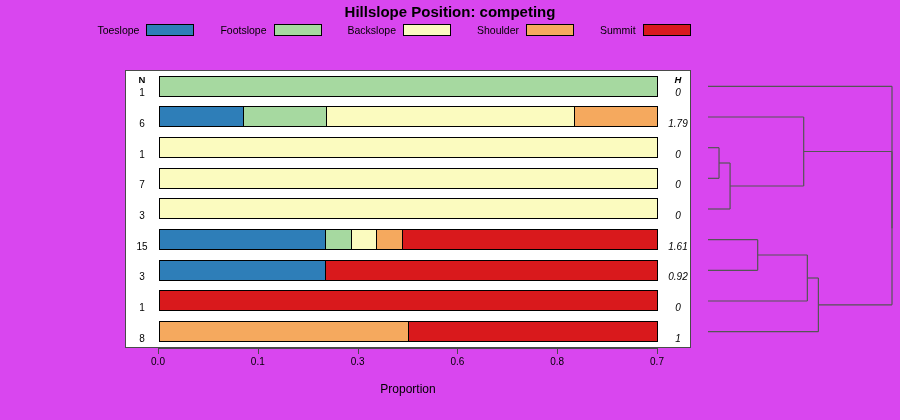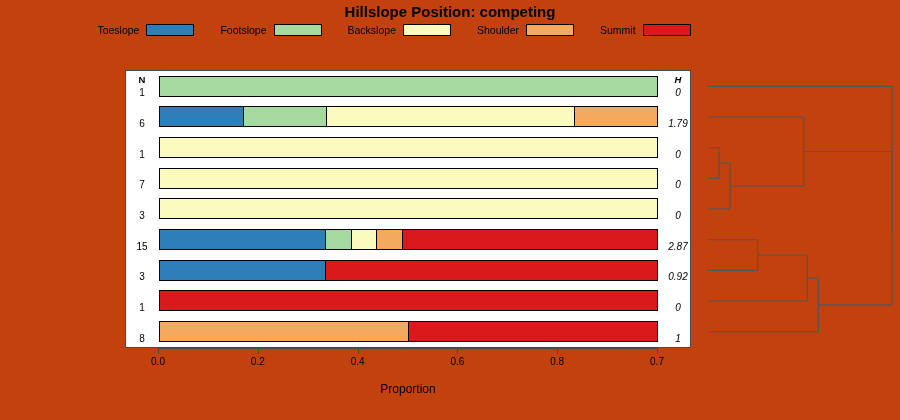--- a/index.html
+++ b/index.html
@@ -4,21 +4,21 @@
 <style>
   html, body {
     margin: 0;
     padding: 0;
     background: #ffffff;
   }
   #root {
     position: relative;
     width: 900px;
     height: 420px;
-    background: #c2410c;
+    background: #d946ef;
     font-family: "Liberation Sans", sans-serif;
     overflow: hidden;
   }
 
   
   #chart-title {
     position: absolute;
     left: 0; top: 3px;
     width: 900px;
     text-align: center;
@@ -243,21 +243,21 @@
         </div>
         <div class="bar-row" style="top: 122.667px; height: 30.6667px;">
           <div class="row-n" style="top: 16.3333px;">3</div>
           <div class="row-h" style="top: 16.3333px;">0</div>
           <div class="stackbar" style="top: 4.83333px;">
             <div class="seg" style="background: rgb(251, 251, 191); flex: 1 0 0px;"></div>
           </div>
         </div>
         <div class="bar-row" style="top: 153.333px; height: 30.6667px;">
           <div class="row-n" style="top: 16.3333px;">15</div>
-          <div class="row-h" style="top: 16.3333px;">2.87</div>
+          <div class="row-h" style="top: 16.3333px;">1.61</div>
           <div class="stackbar" style="top: 4.83333px;">
             <div class="seg" style="background: rgb(46, 126, 184); flex: 0.335 0 0px;"></div>
             <div class="seg" style="background: rgb(166, 217, 160); flex: 0.05 0 0px;"></div>
             <div class="seg" style="background: rgb(251, 251, 191); flex: 0.05 0 0px;"></div>
             <div class="seg" style="background: rgb(245, 169, 94); flex: 0.05 0 0px;"></div>
             <div class="seg" style="background: rgb(217, 25, 28); flex: 0.515 0 0px;"></div>
           </div>
         </div>
         <div class="bar-row" style="top: 184px; height: 30.6667px;">
           <div class="row-n" style="top: 16.3333px;">3</div>
@@ -283,23 +283,23 @@
           </div>
         </div>
       </div>
   </div>
 
   <div id="x-axis">
     <div id="x-axis-line"></div>
   <div class="x-tick" style="left: 33px;"></div>
       <div class="x-tick-label" style="left: 33px;">0.0</div>
       <div class="x-tick" style="left: 132.8px;"></div>
-      <div class="x-tick-label" style="left: 132.8px;">0.2</div>
+      <div class="x-tick-label" style="left: 132.8px;">0.1</div>
       <div class="x-tick" style="left: 232.6px;"></div>
-      <div class="x-tick-label" style="left: 232.6px;">0.4</div>
+      <div class="x-tick-label" style="left: 232.6px;">0.3</div>
       <div class="x-tick" style="left: 332.4px;"></div>
       <div class="x-tick-label" style="left: 332.4px;">0.6</div>
       <div class="x-tick" style="left: 432.2px;"></div>
       <div class="x-tick-label" style="left: 432.2px;">0.8</div>
       <div class="x-tick" style="left: 532px;"></div>
       <div class="x-tick-label" style="left: 532px;">0.7</div>
     </div>
   <div id="x-axis-title">Proportion</div>
 
   <div id="dendro-panel">

